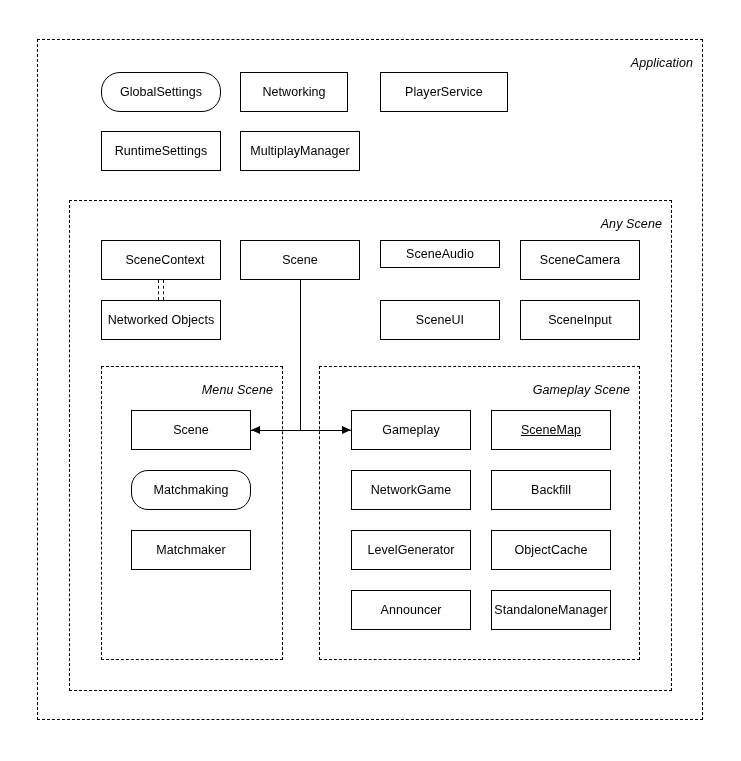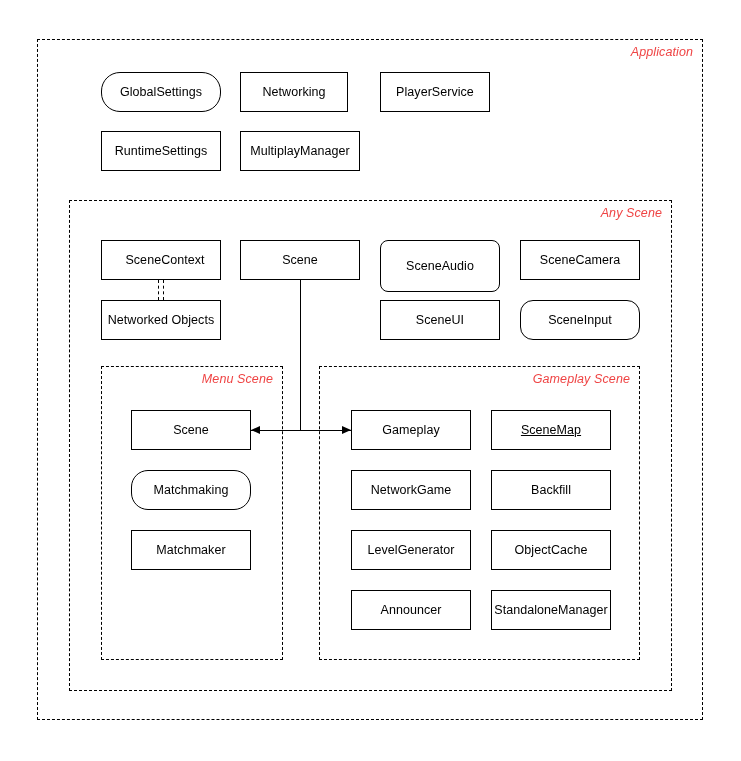--- a/index.html
+++ b/index.html
@@ -19,24 +19,24 @@
   }
   .group {
     position: absolute;
     border: 1px dashed #000000;
     box-sizing: border-box;
     background: transparent;
   }
   .group-label {
     position: absolute;
     right: 9px;
-    top: 5px;
+    top: 16px;
     font-style: italic;
     font-size: 12.5px;
-    color: #ef4444;
+    color: #000000;
     white-space: nowrap;
     letter-spacing: 0.1px;
   }
   .node {
     position: absolute;
     border: 1px solid #000000;
     box-sizing: border-box;
     background: #ffffff;
     display: flex;
     align-items: center;
@@ -106,49 +106,49 @@
   <div class="edge-line edge-h" id="edge-menu-gameplay" style="left: 251px; top: 430px; width: 100px;"></div>
   <div class="arrow-head arrow-left" id="arrow-menu" style="left: 251px; top: 426px;"></div>
   <div class="arrow-head arrow-right" id="arrow-gameplay" style="left: 342px; top: 426px;"></div>
 
   <div class="node" style="left: 101px; top: 72px; width: 120px; height: 40px; border-radius: 19px;">
       <span>GlobalSettings</span>
     </div>
   <div class="node" style="left: 240px; top: 72px; width: 108px; height: 40px;">
       <span>Networking</span>
     </div>
-  <div class="node" style="left: 380px; top: 72px; width: 110px; height: 40px;">
+  <div class="node" style="left: 380px; top: 72px; width: 128px; height: 40px;">
       <span>PlayerService</span>
     </div>
   <div class="node" style="left: 101px; top: 131px; width: 120px; height: 40px;">
       <span>RuntimeSettings</span>
     </div>
   <div class="node" style="left: 240px; top: 131px; width: 120px; height: 40px;">
       <span>MultiplayManager</span>
     </div>
 
   <div class="node" style="left: 101px; top: 240px; width: 120px; height: 40px; padding-left: 8px;">
       <span>SceneContext</span>
     </div>
   <div class="node" style="left: 240px; top: 240px; width: 120px; height: 40px;">
       <span>Scene</span>
     </div>
-  <div class="node" style="left: 380px; top: 240px; width: 120px; height: 52px; border-radius: 8px;">
+  <div class="node" style="left: 380px; top: 240px; width: 120px; height: 28px;">
       <span>SceneAudio</span>
     </div>
   <div class="node" style="left: 520px; top: 240px; width: 120px; height: 40px;">
       <span>SceneCamera</span>
     </div>
   <div class="node" style="left: 101px; top: 300px; width: 120px; height: 40px;">
       <span>Networked Objects</span>
     </div>
   <div class="node" style="left: 380px; top: 300px; width: 120px; height: 40px;">
       <span>SceneUI</span>
     </div>
-  <div class="node" style="left: 520px; top: 300px; width: 120px; height: 40px; border-radius: 13px;">
+  <div class="node" style="left: 520px; top: 300px; width: 120px; height: 40px;">
       <span>SceneInput</span>
     </div>
 
   <div class="node" style="left: 131px; top: 410px; width: 120px; height: 40px;">
       <span>Scene</span>
     </div>
   <div class="node" style="left: 131px; top: 470px; width: 120px; height: 40px; border-radius: 17px;">
       <span>Matchmaking</span>
     </div>
   <div class="node" style="left: 131px; top: 530px; width: 120px; height: 40px;">

